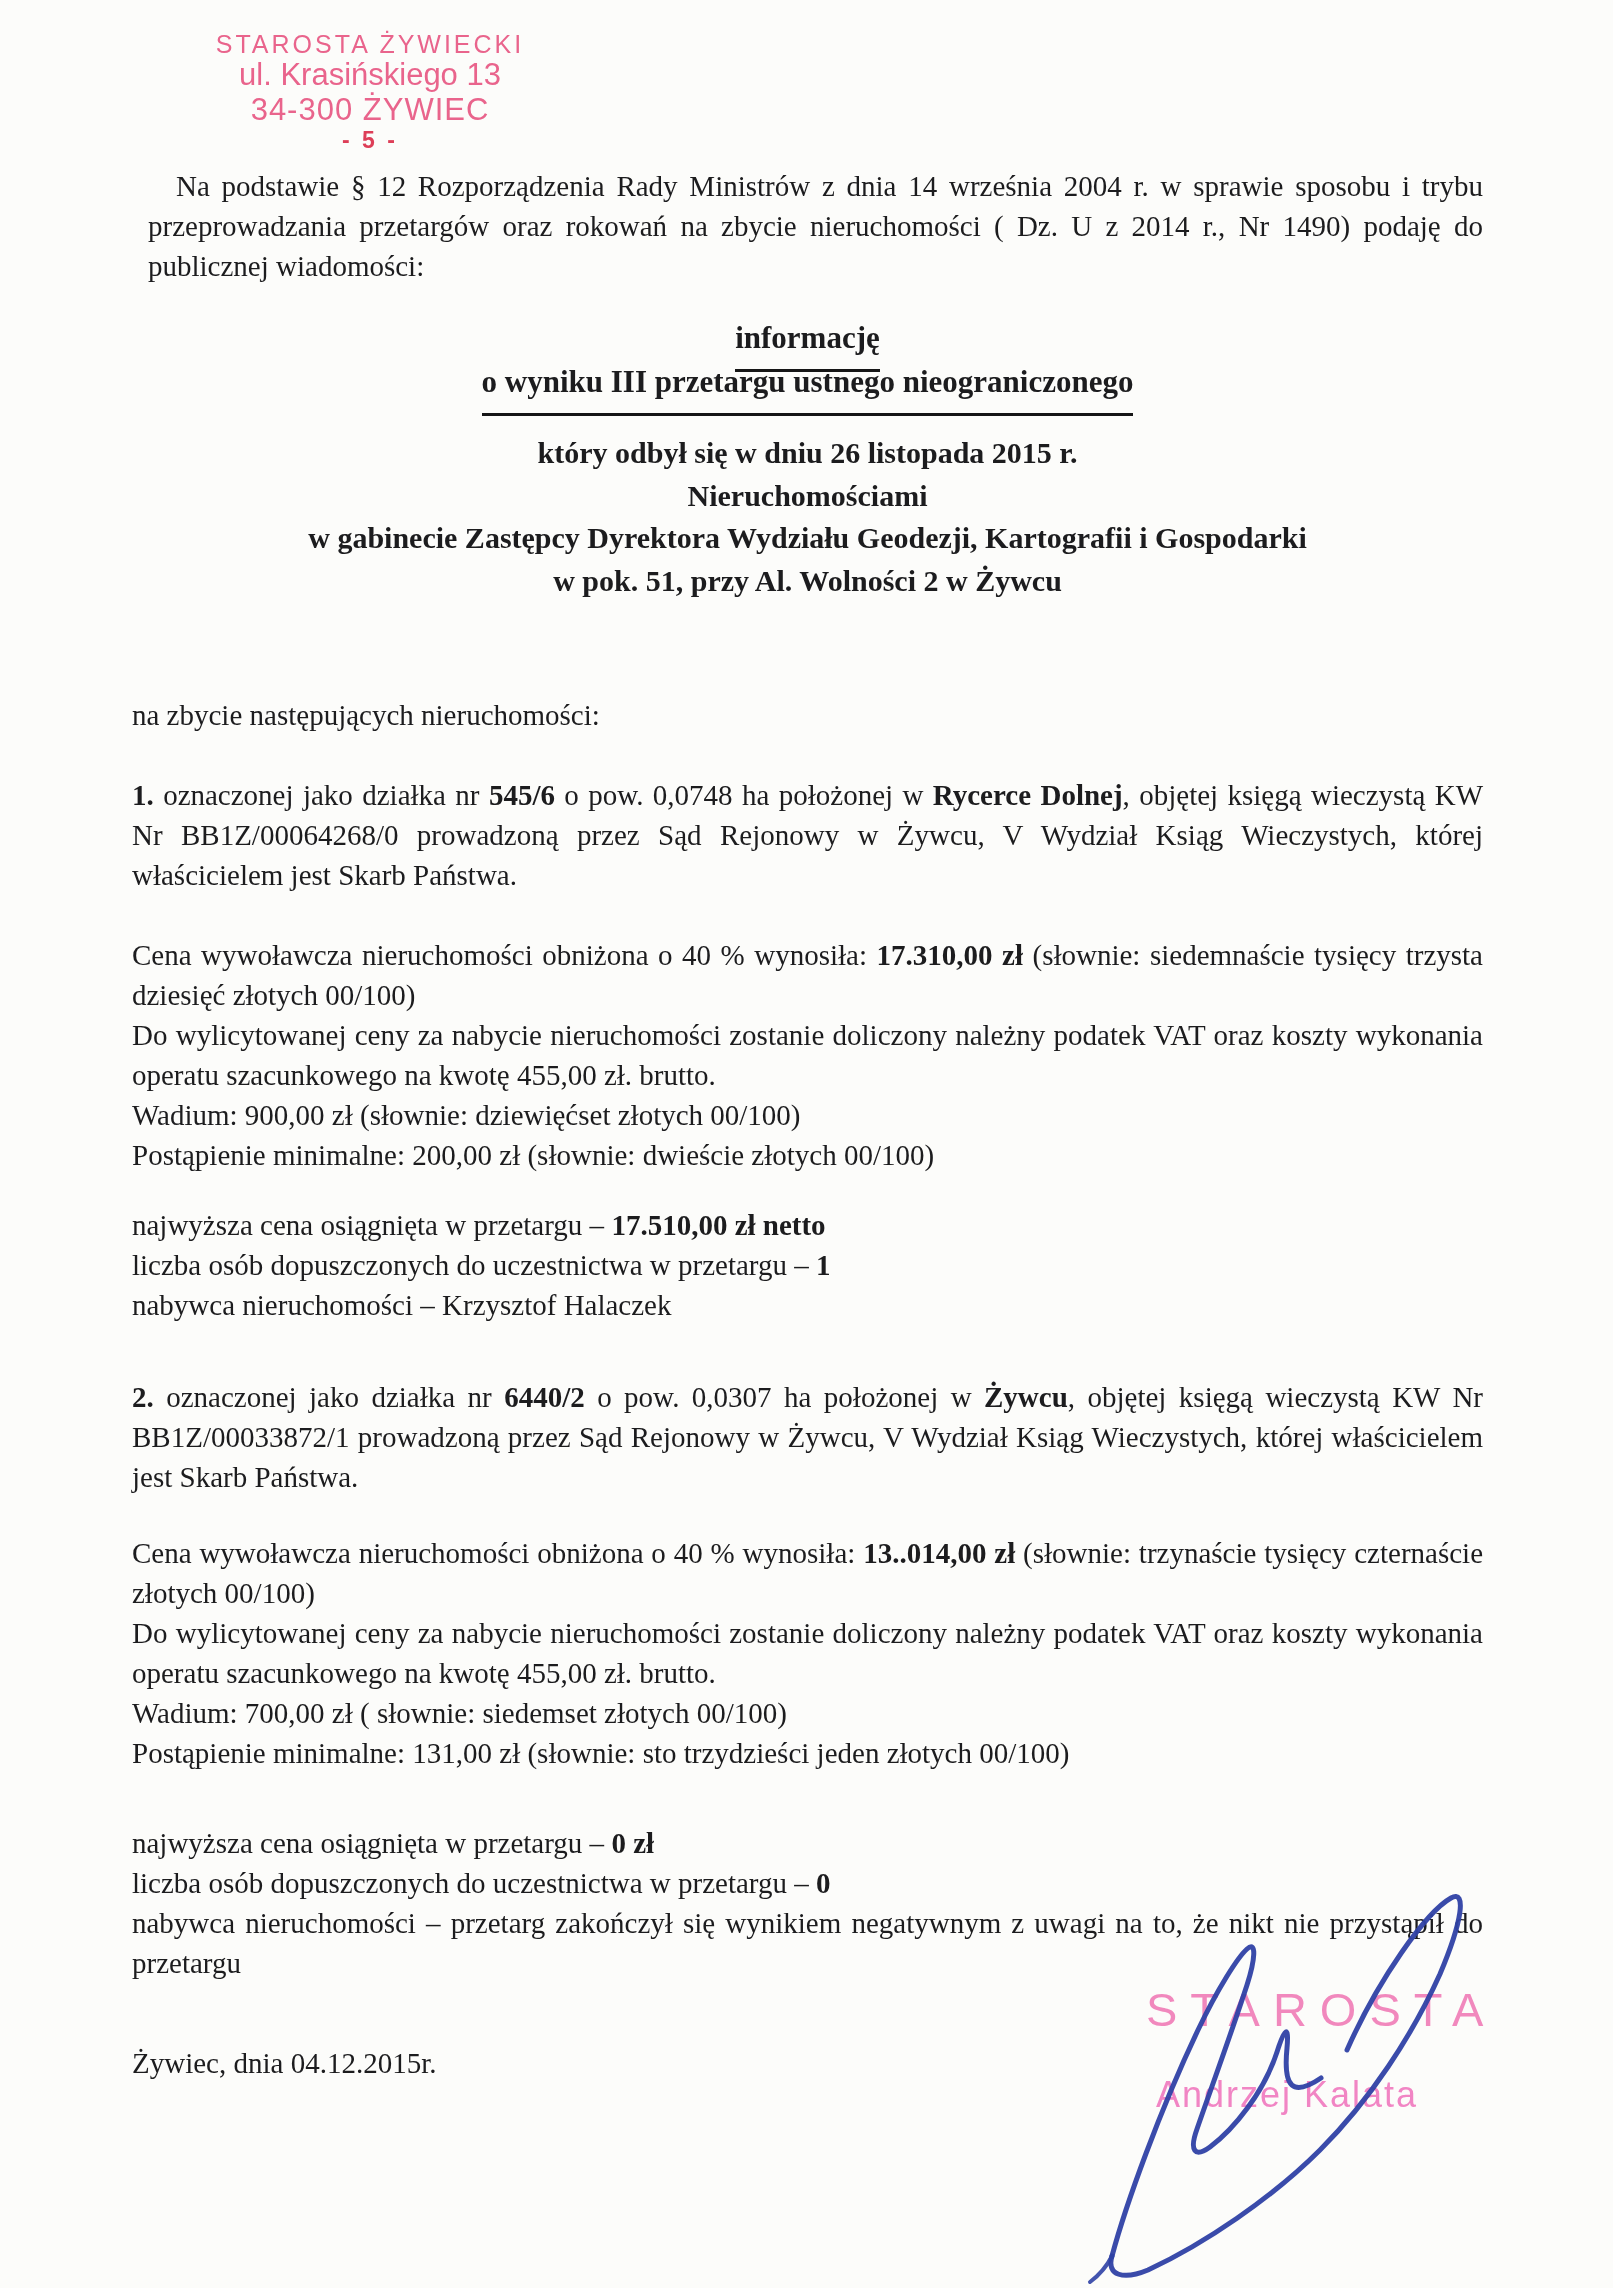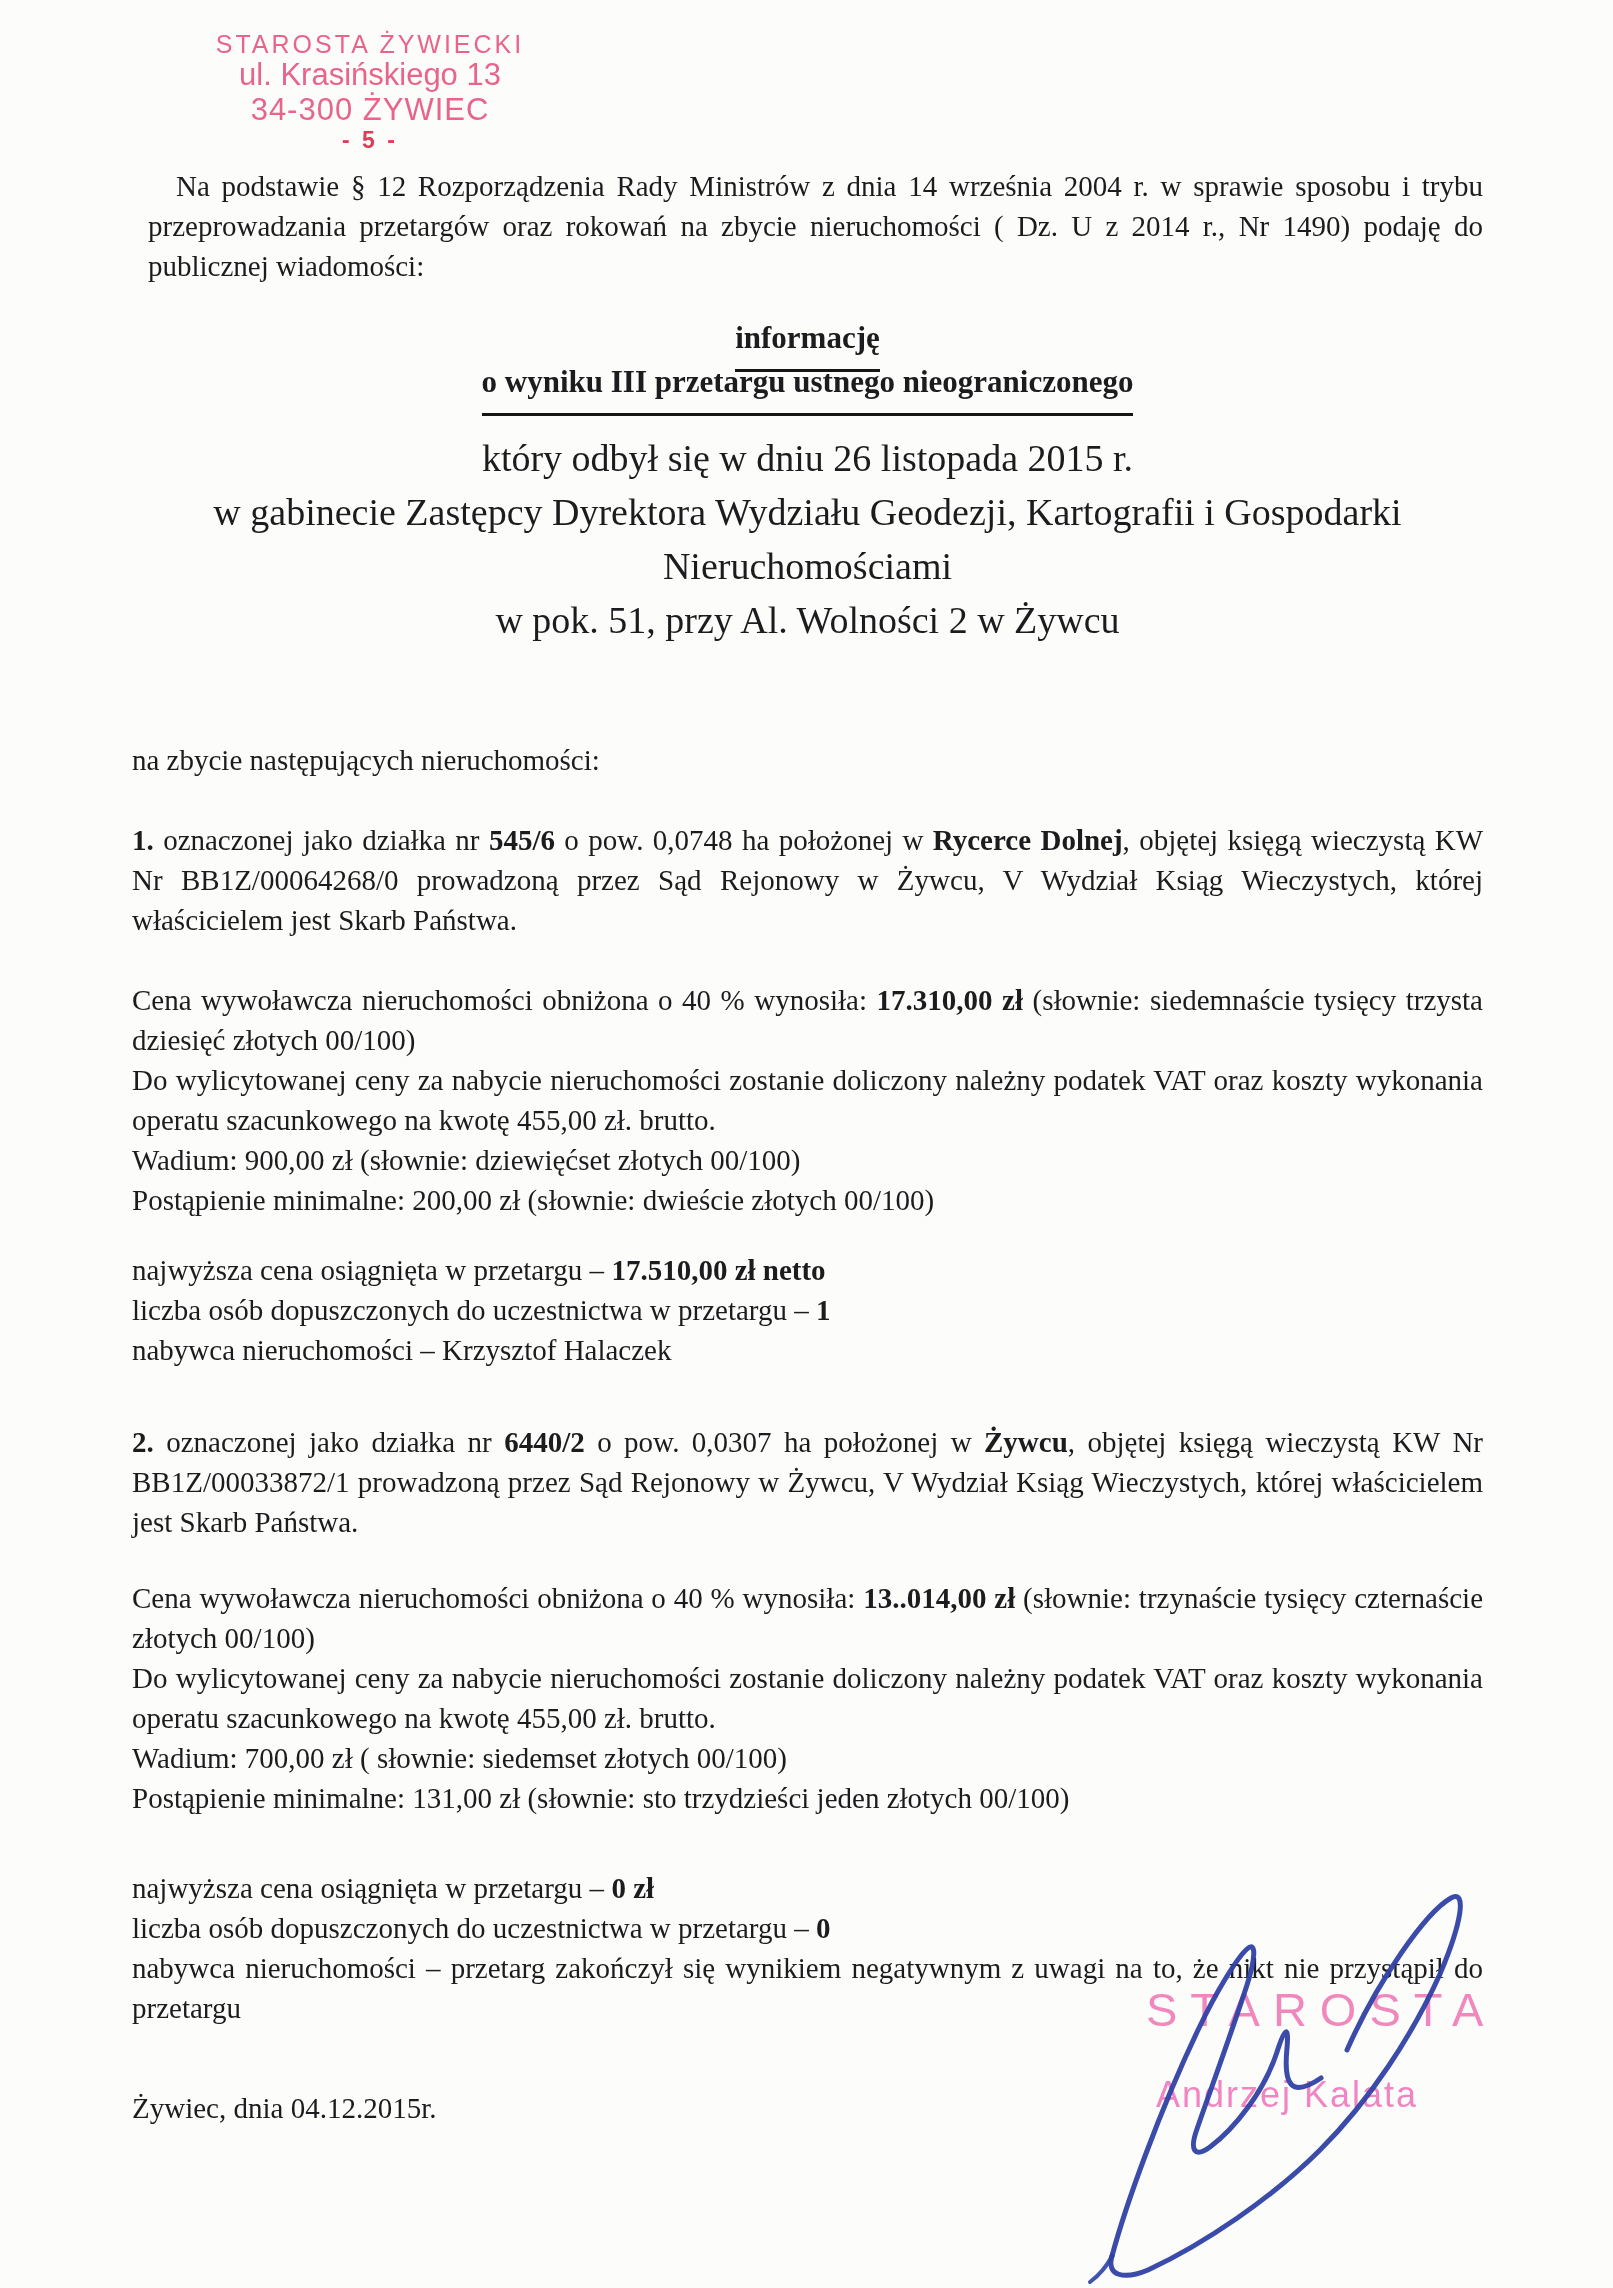--- a/index.html
+++ b/index.html
@@ -35,22 +35,22 @@
     text-align:center;
     font-weight:bold;
     font-size:31px;
     line-height:1.42;
   }
   .heading .ul { border-bottom:3px solid #161616; padding-bottom:14px; }
 
   .subheading {
     margin-top:28px;
     text-align:center;
-    font-weight:normal;
-    font-size:38px;
+    font-weight:bold;
+    font-size:30px;
     line-height:1.42;
   }
 
   .lead { margin-top:92px; }
   .desc { margin-top:40px; }
   .price-block { margin-top:40px; }
   .result-block { margin-top:30px; }
   .desc2 { margin-top:52px; }
   .price-block2 { margin-top:36px; }
   .result-block2 { margin-top:50px; }
@@ -96,22 +96,22 @@
     <div class="body-text">
       <p class="intro">Na podstawie § 12 Rozporządzenia Rady Ministrów z dnia 14 września 2004 r. w sprawie sposobu i trybu przeprowadzania przetargów oraz rokowań na zbycie nieruchomości ( Dz. U z 2014 r., Nr 1490) podaję do publicznej wiadomości:</p>
 
       <div class="heading">
         <div><span class="ul">informację</span></div>
         <div><span class="ul">o wyniku III przetargu ustnego nieograniczonego</span></div>
       </div>
 
       <div class="subheading">
         <div>który odbył się w dniu 26 listopada 2015 r.</div>
+        <div>Nieruchomościami</div>
         <div>w gabinecie Zastępcy Dyrektora Wydziału Geodezji, Kartografii i Gospodarki</div>
-        <div>Nieruchomościami</div>
         <div>w pok. 51, przy Al. Wolności 2 w Żywcu</div>
       </div>
 
       <p class="lead">na zbycie następujących nieruchomości:</p>
 
       <p class="desc"><b>1.</b><span> oznaczonej jako działka nr </span><b>545/6</b><span> o pow. 0,0748 ha położonej w </span><b>Rycerce Dolnej</b><span>, objętej księgą wieczystą KW Nr BB1Z/00064268/0 prowadzoną przez Sąd Rejonowy w Żywcu, V Wydział Ksiąg Wieczystych, której właścicielem jest Skarb Państwa.</span></p>
 
       <div class="price-block">
         <p><span>Cena wywoławcza nieruchomości obniżona o 40 % wynosiła: </span><b>17.310,00 zł</b><span> (słownie: siedemnaście tysięcy trzysta dziesięć złotych 00/100)</span></p>
         <p>Do wylicytowanej ceny za nabycie nieruchomości zostanie doliczony należny podatek VAT oraz koszty wykonania operatu szacunkowego na kwotę 455,00 zł. brutto.</p>

